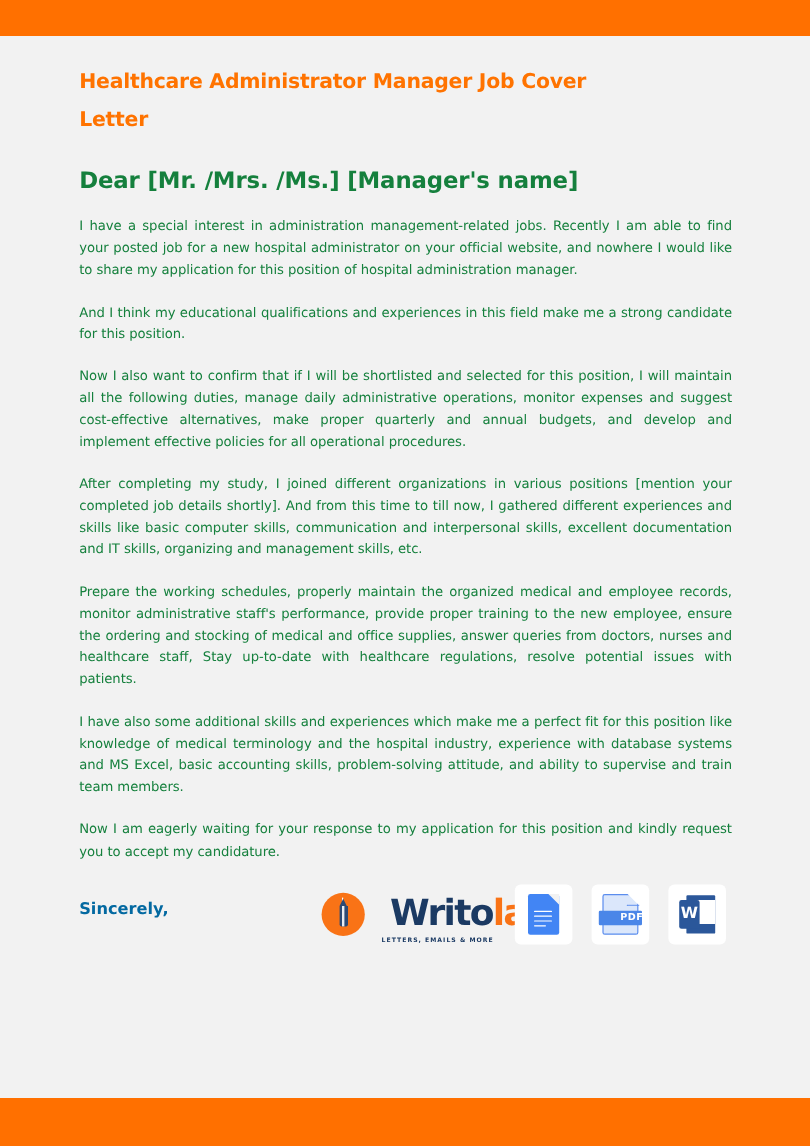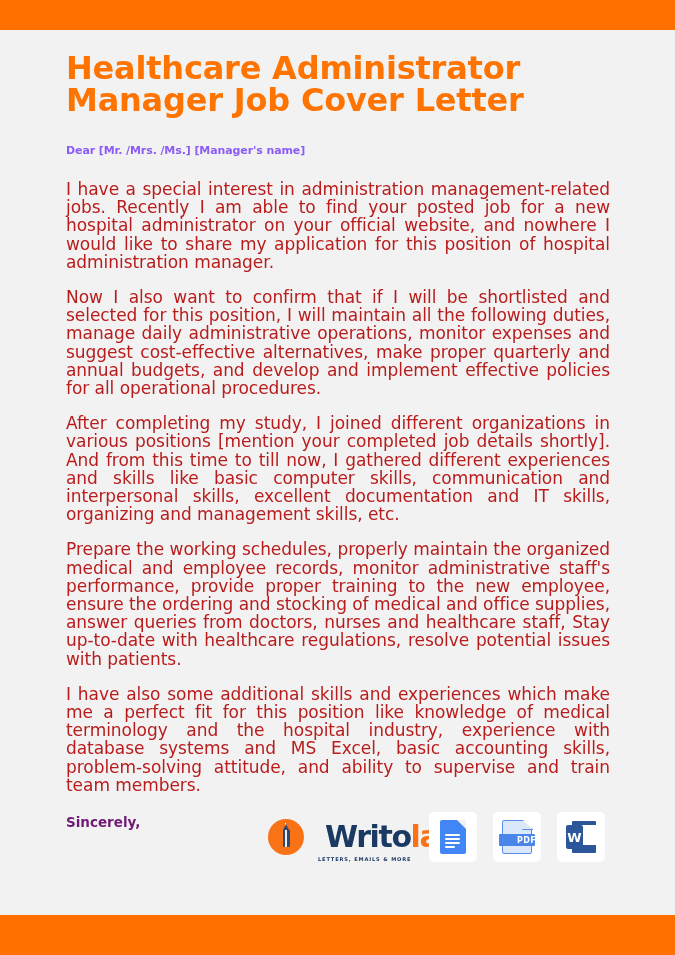--- a/index.html
+++ b/index.html
@@ -33,56 +33,56 @@
     position: absolute;
     left: 66px;
     top: 52px;
     width: 544px;
   }
 
   .doc-title {
     color: #ff7300;
     font-family: "DejaVu Sans", "Liberation Sans", sans-serif;
     font-weight: bold;
-    font-size: 32px;
+    font-size: 17px;
     line-height: 32px;
     letter-spacing: -0.2px;
     margin: 0 0 0 0;
     width: 480px;
   }
 
   .salutation {
-    color: #8b5cf6;
-    font-weight: bold;
-    font-size: 11px;
+    color: #15803d;
+    font-weight: bold;
+    font-size: 19px;
     line-height: 18px;
     margin: 26px 0 0 0;
     letter-spacing: -0.1px;
   }
 
   .para {
-    color: #b91c1c;
-    font-size: 17px;
+    color: #15803d;
+    font-size: 11px;
     line-height: 18.2px;
     text-align: justify;
     margin: 17px 0 0 0;
     letter-spacing: -0.05px;
   }
   .para.first { margin-top: 20px; }
 
   .signoff-row {
     position: relative;
     margin-top: 18px;
     height: 56px;
   }
   .sincerely {
     position: absolute;
     left: 0;
-    top: 1px;
-    color: #701a75;
+    top: 12px;
+    color: #0369a1;
     font-weight: bold;
     font-size: 13.5px;
     line-height: 18px;
     text-align: right;
   }
 
   
   .logo {
     position: absolute;
     left: 202px;
@@ -266,24 +266,26 @@
   <div class="bar bar-top"></div>
   <div class="bar bar-bottom"></div>
 
   <div class="content">
 
     <h1 class="doc-title">Healthcare Administrator Manager Job Cover Letter</h1>
 
     <p class="salutation">Dear [Mr. /Mrs. /Ms.] [Manager's name]</p>
 
     <p class="para first">I have a special interest in administration management-related jobs. Recently I am able to find your posted job for a new hospital administrator on your official website, and nowhere I would like to share my application for this position of hospital administration manager.</p>
+    <p class="para">And I think my educational qualifications and experiences in this field make me a strong candidate for this position.</p>
     <p class="para">Now I also want to confirm that if I will be shortlisted and selected for this position, I will maintain all the following duties, manage daily administrative operations, monitor expenses and suggest cost-effective alternatives, make proper quarterly and annual budgets, and develop and implement effective policies for all operational procedures.</p>
     <p class="para">After completing my study, I joined different organizations in various positions [mention your completed job details shortly]. And from this time to till now, I gathered different experiences and skills like basic computer skills, communication and interpersonal skills, excellent documentation and IT skills, organizing and management skills, etc.</p>
     <p class="para">Prepare the working schedules, properly maintain the organized medical and employee records, monitor administrative staff's performance, provide proper training to the new employee, ensure the ordering and stocking of medical and office supplies, answer queries from doctors, nurses and healthcare staff, Stay up-to-date with healthcare regulations, resolve potential issues with patients.</p>
     <p class="para">I have also some additional skills and experiences which make me a perfect fit for this position like knowledge of medical terminology and the hospital industry, experience with database systems and MS Excel, basic accounting skills, problem-solving attitude, and ability to supervise and train team members.</p>
+    <p class="para">Now I am eagerly waiting for your response to my application for this position and kindly request you to accept my candidature.</p>
 
     <div class="signoff-row">
 
       <div class="sincerely">Sincerely,</div>
 
       <div class="logo">
         <div class="logo-mark">
           <div class="pencil-ray"></div>
           <div class="pencil-tip"></div>
           <div class="pencil-body"></div>

